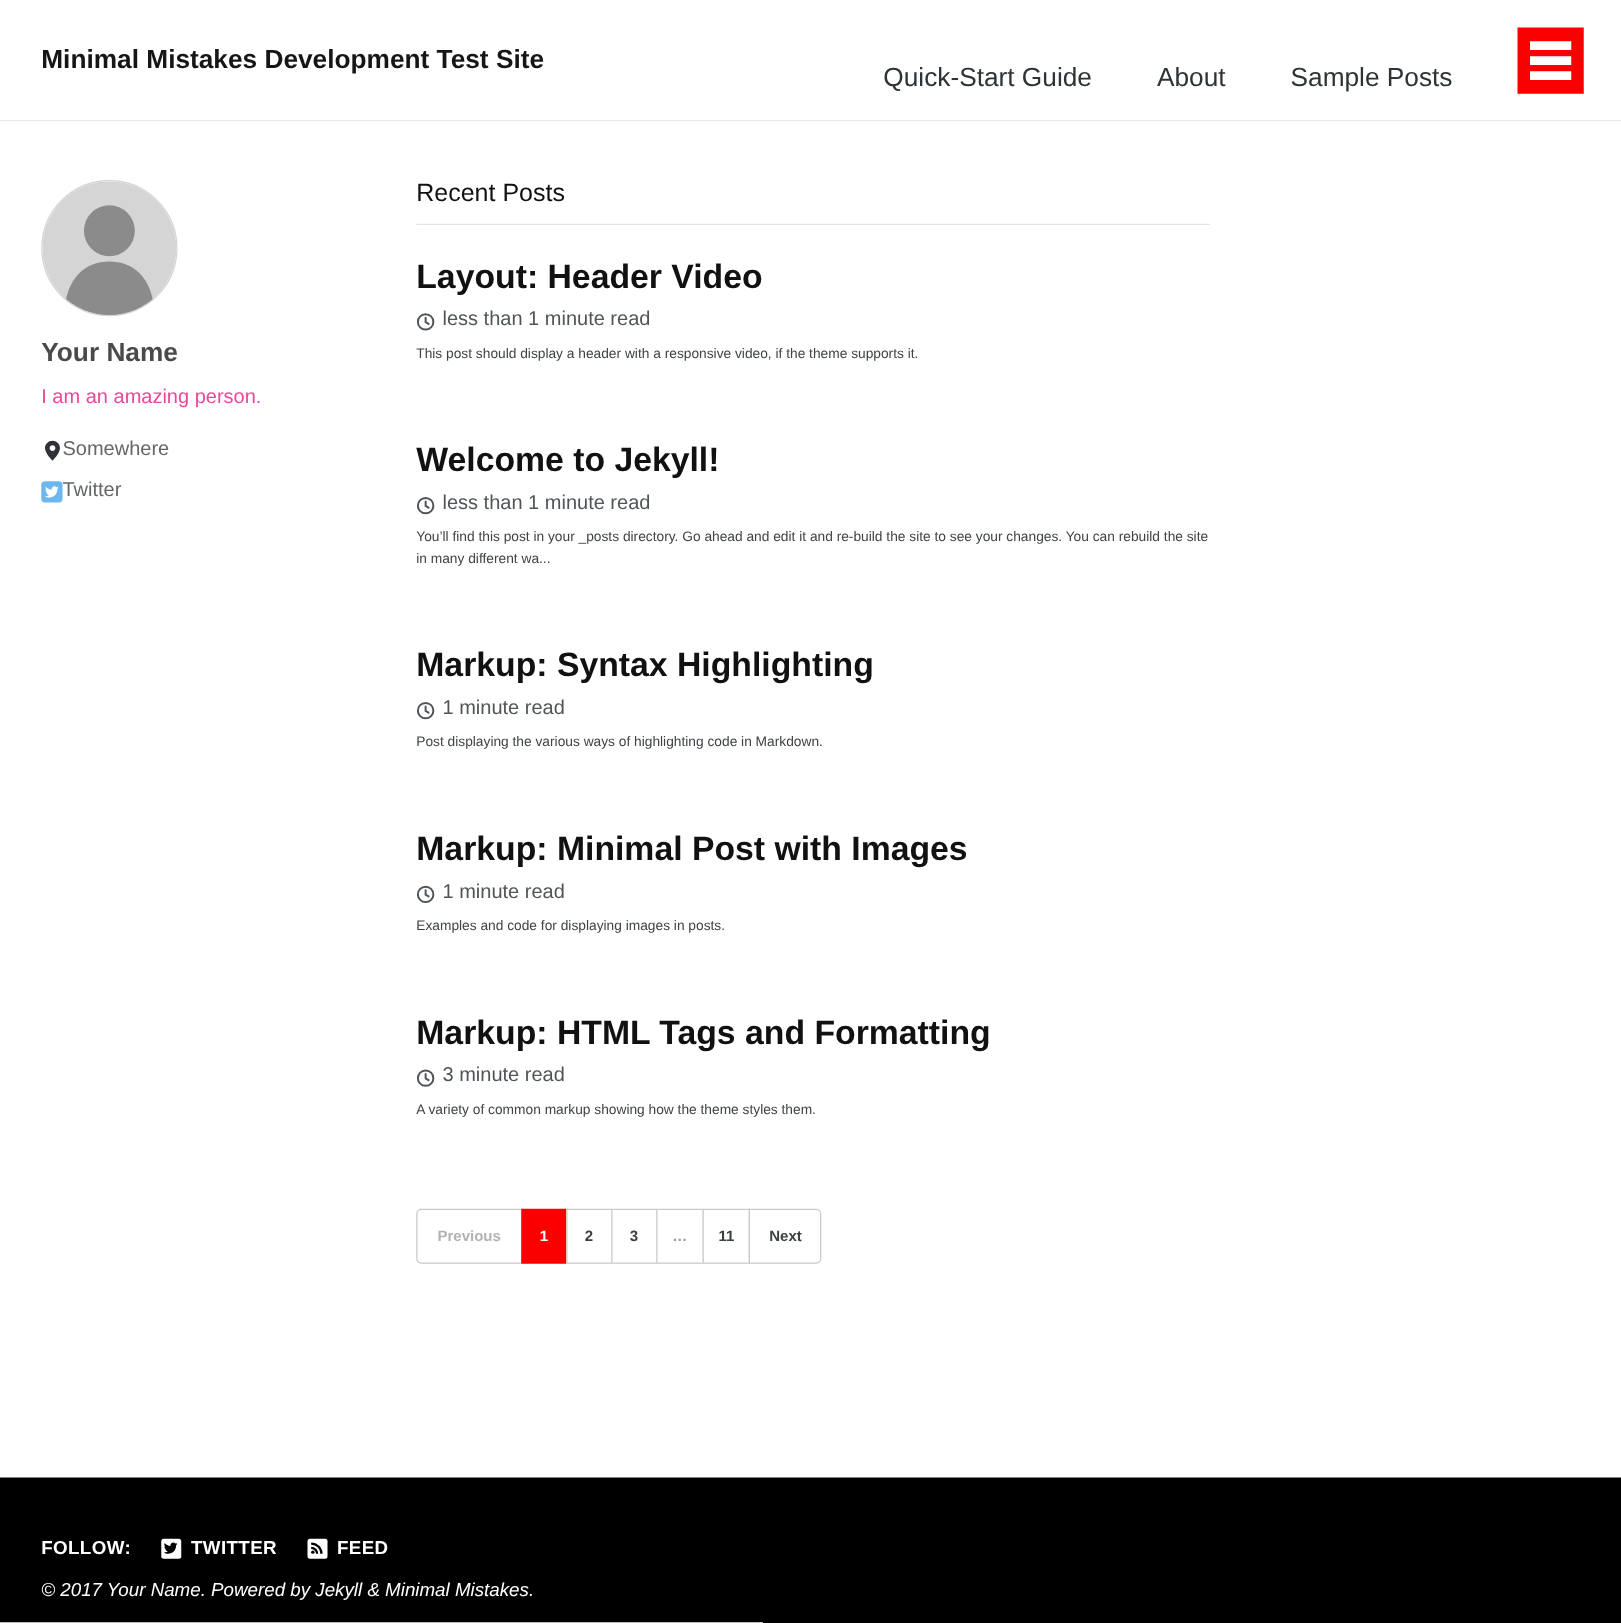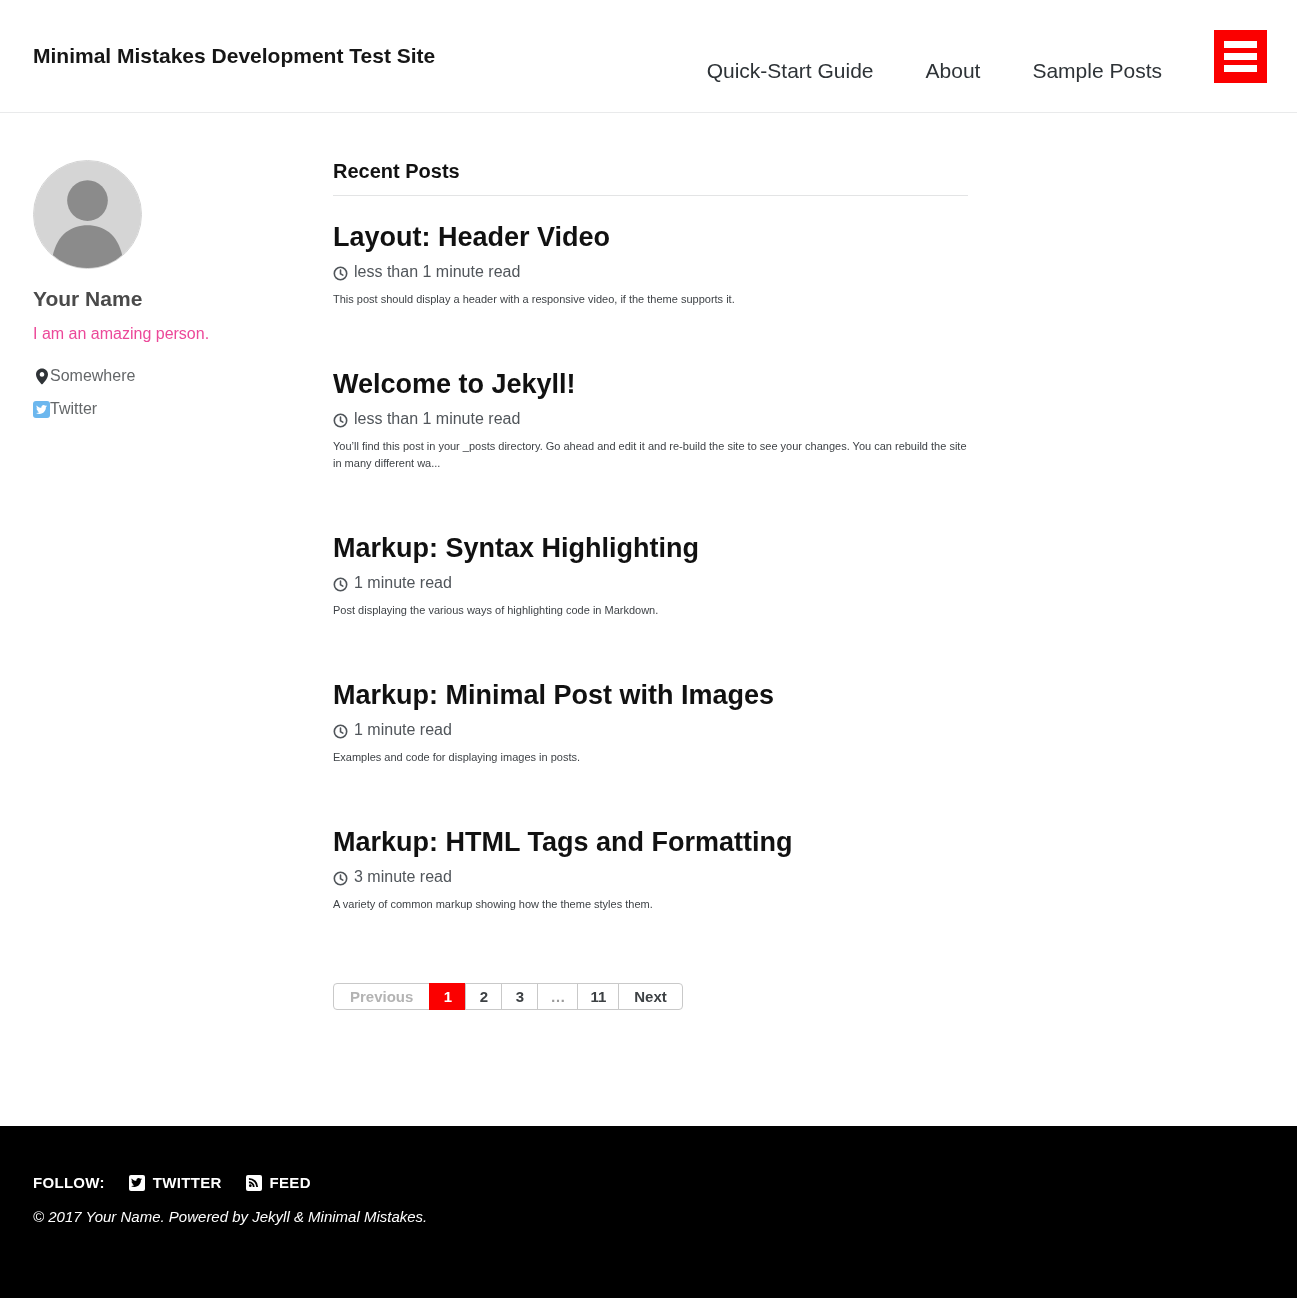--- a/index.html
+++ b/index.html
@@ -8,21 +8,21 @@
     font-family: "Liberation Sans", sans-serif;
     background: #ffffff;
     color: #3d4144;
     min-height: 1298px;
     display: flex;
     flex-direction: column;
   }
 
   
   .masthead {
-    height: 113px;
+    height: 97px;
     display: flex;
     align-items: center;
     padding: 0 30px 0 33px;
     border-bottom: 1px solid #e9eaeb;
     background: #fff;
   }
   .site-title {
     font-size: 21px;
     font-weight: 700;
     color: #161616;
@@ -99,21 +99,21 @@
     background: #6cb7ee;
     border-radius: 3px;
     display: inline-flex;
     align-items: center;
     justify-content: center;
   }
 
   
   .recent-heading {
     font-size: 20px;
-    font-weight: 700;
+    font-weight: 400;
     color: #111;
     padding-bottom: 12px;
     border-bottom: 1px solid #e3e4e5;
     margin-bottom: 26px;
   }
   .post { margin-bottom: 61px; }
   .post-title {
     font-size: 27px;
     font-weight: 700;
     color: #111;
@@ -137,45 +137,45 @@
   }
 
   
   .pagination {
     display: flex;
     margin-top: 70px;
     margin-bottom: 80px;
   }
   .page-cell {
     min-width: 37px;
-    height: 27px;
+    height: 44px;
     display: flex;
     align-items: center;
     justify-content: center;
     border: 1px solid #c9c9c9;
     margin-left: -1px;
-    font-size: 15px;
+    font-size: 12px;
     font-weight: 700;
     color: #3d4144;
     background: #fff;
     cursor: pointer;
     padding: 0 12px;
     text-align: right;
   }
   .page-cell:first-child { border-radius: 4px 0 0 4px; margin-left: 0; padding: 0 16px; }
   .page-cell:last-child { border-radius: 0 4px 4px 0; padding: 0 15px; }
   .page-cell.disabled { color: #b3b3b3; cursor: default; }
   .page-cell.gap { color: #9a9a9a; cursor: default; }
   .page-cell.current { color: #fff; border-color: transparent; cursor: default; }
 
   
   .site-footer {
     background: #000;
     color: #fff;
-    height: 172px;
+    height: 116px;
     padding: 48px 18px 0 33px;
   }
   .follow-row {
     display: flex;
     align-items: center;
     gap: 24px;
     margin-bottom: 17px;
   }
   .follow-label { font-size: 15px; font-weight: 700; letter-spacing: 0.3px; }
   .footer-link {

